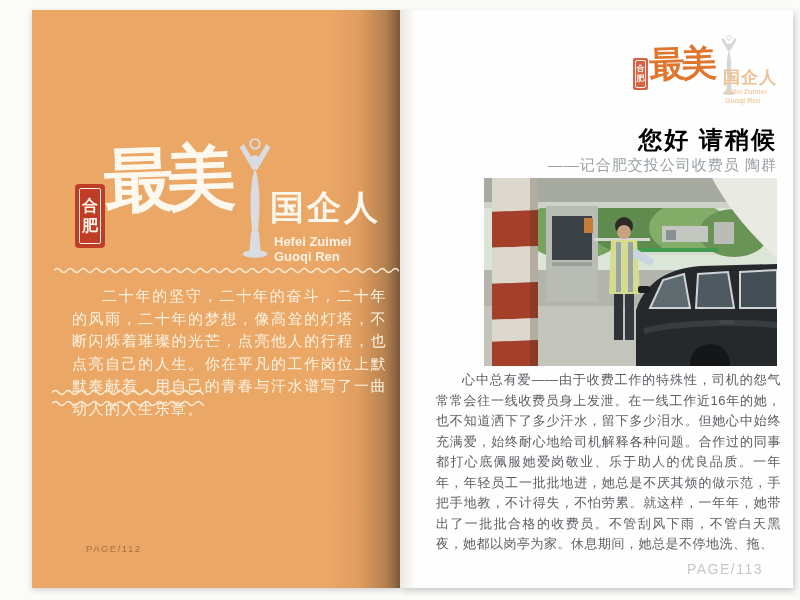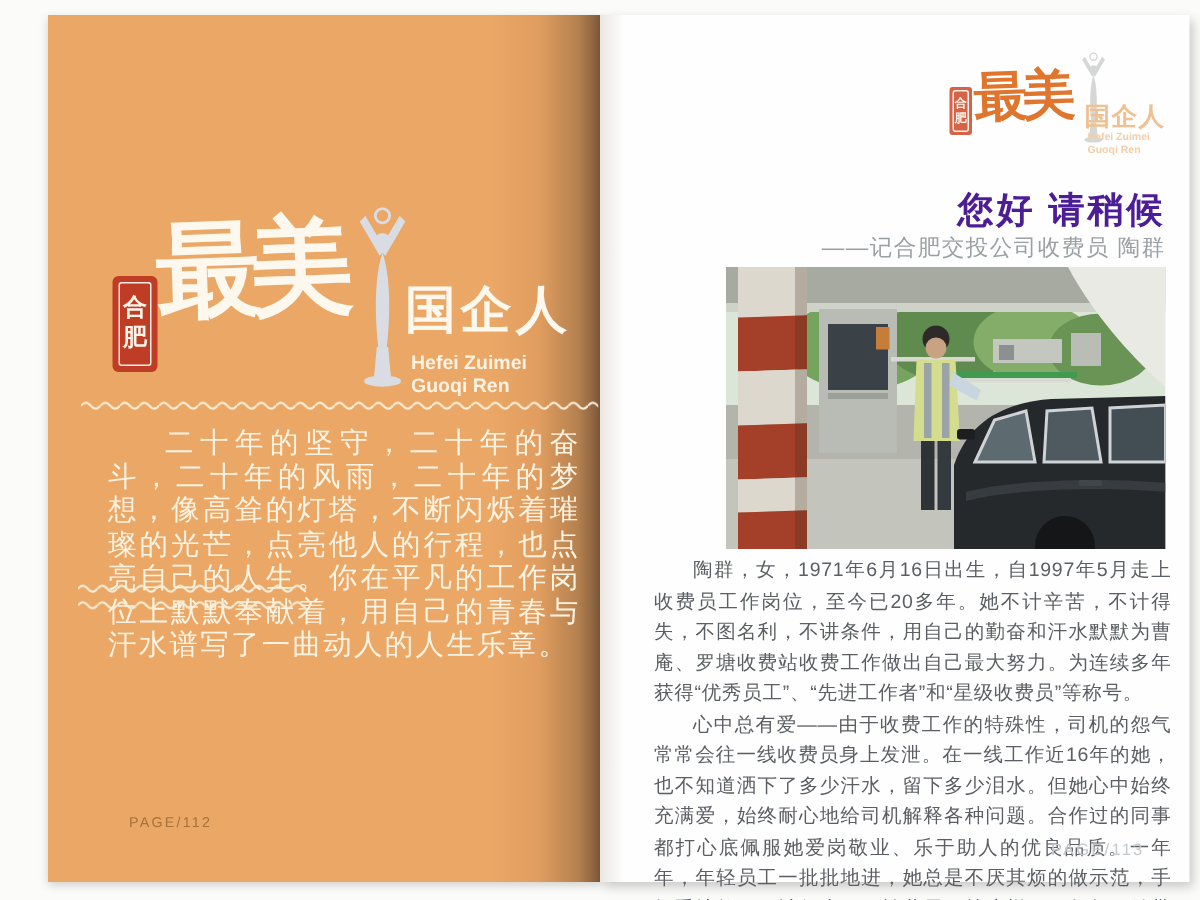--- a/index.html
+++ b/index.html
@@ -22,21 +22,21 @@
   .trophy-left { position:absolute; left:174px; top:-10px; width:38px; height:140px; color:#d9dde3; }
   .guoqiren { position:absolute; left:208px; top:52px; font-size:34px; font-weight:600;
     color:#fdf8ee; letter-spacing:3px; line-height:1; }
   .logo-eng { position:absolute; left:212px; top:96px; font-size:13px; font-weight:bold;
     color:#fbf2e4; line-height:15px; }
   .wave { position:absolute; height:9px; }
   .wave-full { left:22px; top:255px; width:345px; }
   .wave-s1 { left:20px; top:377px; width:152px; }
   .wave-s2 { left:20px; top:388px; width:152px; }
   .poem { position:absolute; left:40px; top:275px; width:315px; color:#fbf3e2;
-    font-size:19px; line-height:22.5px; letter-spacing:1.5px; text-align:justify;
+    font-size:15px; line-height:22.5px; letter-spacing:1.5px; text-align:justify;
     text-indent:2em; }
   .pagenum-left { position:absolute; left:28px; top:533px; font-size:9.5px;
     color:rgba(146,95,44,.75); letter-spacing:1.5px;margin-left:26px; }
 
   
   .page-right { position:absolute; left:400px; top:10px; width:393px; height:578px;
     background:#fefefe; box-shadow:2px 3px 7px rgba(0,0,0,.2); }
   .page-right::before { content:""; position:absolute; left:0; top:0; bottom:0; width:16px;
     background:linear-gradient(to right,rgba(120,90,60,.14),rgba(120,90,60,0)); }
   .mini-logo { position:absolute; right:10px; top:32px; width:160px; height:80px; }
@@ -45,28 +45,28 @@
   .seal-s .seal-inner { width:11px; height:28px; border-width:1px; }
   .seal-s .seal-inner span { font-size:8px; line-height:10px; }
   .zuimei-s { position:absolute; left:26px; top:4px; font-size:36px; font-weight:700;
     color:#e0762e; letter-spacing:-4px; transform:rotate(-2deg); line-height:1; }
   .trophy-mini { position:absolute; left:96px; top:-8px; width:20px; height:62px; color:#c7cbc8; }
   .guoqiren-s { position:absolute; left:100px; top:24px; font-size:17px; color:#eec092;
     letter-spacing:1px; font-weight:600; }
   .logo-eng-s { position:absolute; left:102px; top:46px; font-size:7px; color:#f2cfa8;
     line-height:8.5px; font-weight:bold; }
   .article-title { position:absolute; right:16px; top:114px; font-size:24px; font-weight:bold;
-    color:#4c1d95; letter-spacing:2px; }
+    color:#000000; letter-spacing:2px; }
   .article-subtitle { position:absolute; right:16px; top:146px; font-size:15px; color:#9aa0a4;
     letter-spacing:1px; }
   .photo { position:absolute; left:84px; top:168px; width:293px; height:188px; overflow:hidden; }
   .body-text { position:absolute; left:36px; top:360px; width:345px; }
   .body-text p { font-size:13px; line-height:20.5px; color:#5b5e63; text-align:justify;
     text-indent:2em; letter-spacing:.5px; }
-  .pagenum-right { position:absolute; right:30px; top:551px; font-size:11px; color:#c2c8cc;
+  .pagenum-right { position:absolute; right:30px; top:551px; font-size:14px; color:#c2c8cc;
     letter-spacing:1.5px; }
   .hiddefs { position:absolute; width:0; height:0; }
 </style>
 </head>
 <body>
 
 <svg class="hiddefs" aria-hidden="true">
   <defs>
     <pattern id="wavepat" width="13" height="9" patternUnits="userSpaceOnUse">
       <path d="M0 5.5 Q3.25 1.5 6.5 5.5 T13 5.5" fill="none" stroke="#f8eed8" stroke-width="1.4"></path>
@@ -198,20 +198,19 @@
         <rect x="8" y="34" width="46" height="36" fill="#a4402a"></rect>
         <rect x="8" y="70" width="46" height="36" fill="#dcd8cd"></rect>
         <rect x="8" y="106" width="46" height="36" fill="#a4402a"></rect>
         <rect x="8" y="142" width="46" height="22" fill="#dcd8cd"></rect>
         <rect x="8" y="164" width="46" height="30" fill="#a4402a"></rect>
         <rect x="46" y="0" width="8" height="194" fill="rgba(60,40,25,0.25)"></rect>
       </g>
     </svg>
 
     <div class="body-text">
-      <p>陶群，女，1971年6月16日出生，自1997年5月走上收费员工作岗位，至今已20多年。她不计辛苦，不计得失，不图名利，不讲条件，用自己的勤奋和汗水默默为曹庵、罗塘收费站收费工作做出自己最大努力。为连续多年获得“优秀员工”、“先进工作者”和“星级收费员”等称号。</p>
       <p>心中总有爱——由于收费工作的特殊性，司机的怨气常常会往一线收费员身上发泄。在一线工作近16年的她，也不知道洒下了多少汗水，留下多少泪水。但她心中始终充满爱，始终耐心地给司机解释各种问题。合作过的同事都打心底佩服她爱岗敬业、乐于助人的优良品质。一年年，年轻员工一批批地进，她总是不厌其烦的做示范，手把手地教，不计得失，不怕劳累。就这样，一年年，她带出了一批批合格的收费员。不管刮风下雨，不管白天黑夜，她都以岗亭为家。休息期间，她总是不停地洗、拖、</p>
     </div>
 
     <div class="pagenum-right">PAGE/113</div>
   </div>
 
 </div>
 
 </body></html>

